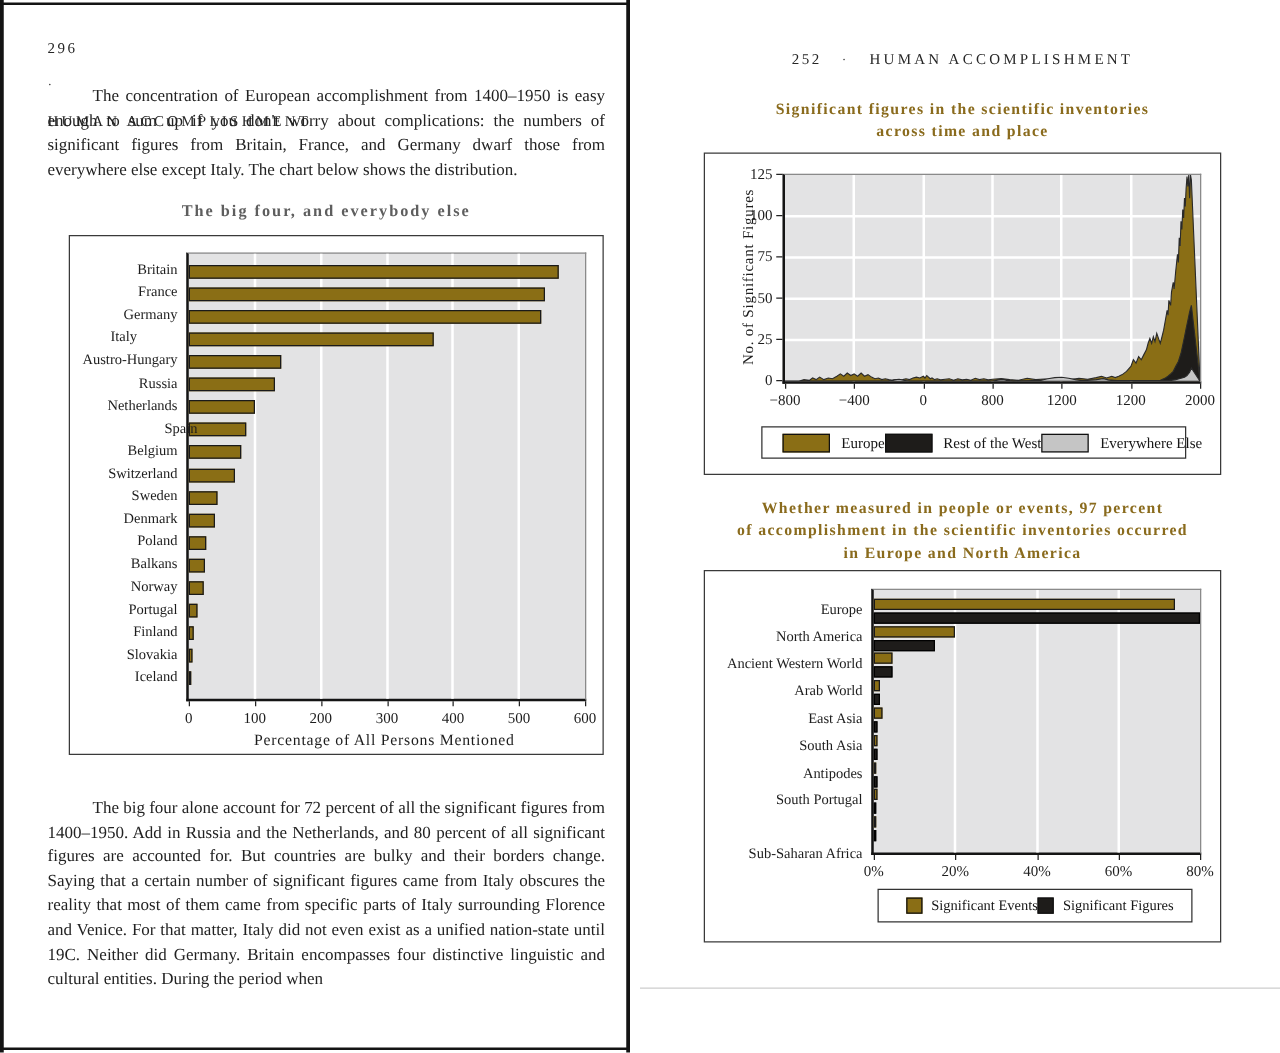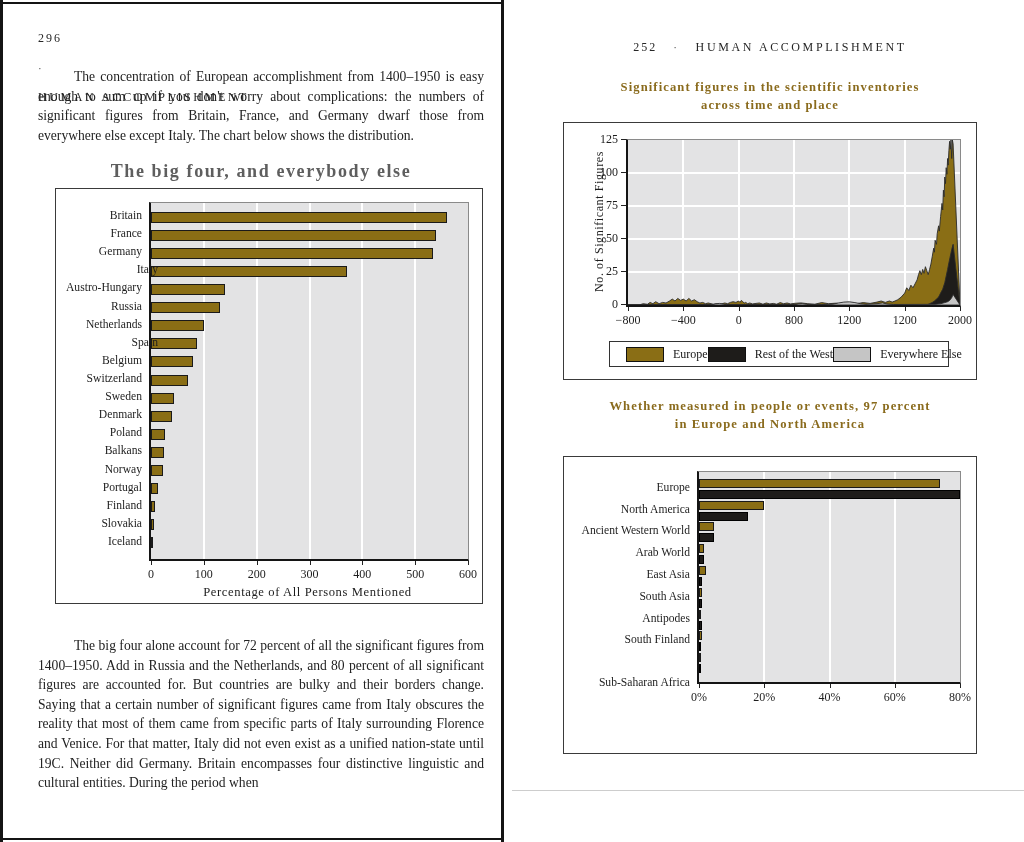--- a/index.html
+++ b/index.html
@@ -17,21 +17,21 @@
   }
   .running-head .pgnum{letter-spacing:2px;}
   .running-head .dot{font-size:11px;color:#444;}
   
   .bodypara{
     font-size:13.6px;line-height:19.6px;text-align:justify;
     text-indent:36px;color:#222;
   }
   
   .chart-title-gray{
-    text-align:center;font-weight:bold;font-size:18px;
+    text-align:center;font-weight:bold;font-size:13px;
     letter-spacing:1.6px;color:#5e5e5e;
   }
   .chart-title-gold{
     text-align:center;font-weight:bold;font-size:12.6px;
     letter-spacing:1.1px;color:#8a6b1d;line-height:18px;
   }
   
   .chart-box{
     position:absolute;background:#ffffff;border:1.5px solid #3a3a3a;
   }
@@ -106,21 +106,21 @@
     <div class="ticklabel" style="left: 339.167px; top: 378px; width: 40px;">500</div>
     <div class="tickmark" style="left: 412px; top: 372px; width: 1px; height: 4px;"></div>
     <div class="ticklabel" style="left: 392px; top: 378px; width: 40px;">600</div>
     <div class="bar" style="left: 95px; top: 22.5526px; width: 295.867px; height: 11px; background: rgb(138, 110, 21); border: 1px solid rgb(26, 26, 26);"></div>
     <div class="catlabel" style="left: 0px; top: 20.0526px; width: 86px;">Britain</div>
     <div class="bar" style="left: 95px; top: 40.6579px; width: 285.3px; height: 11px; background: rgb(138, 110, 21); border: 1px solid rgb(26, 26, 26);"></div>
     <div class="catlabel" style="left: 0px; top: 38.1579px; width: 86px;">France</div>
     <div class="bar" style="left: 95px; top: 58.7632px; width: 281.602px; height: 11px; background: rgb(138, 110, 21); border: 1px solid rgb(26, 26, 26);"></div>
     <div class="catlabel" style="left: 0px; top: 56.2632px; width: 86px;">Germany</div>
     <div class="bar" style="left: 95px; top: 76.8684px; width: 196.012px; height: 11px; background: rgb(138, 110, 21); border: 1px solid rgb(26, 26, 26);"></div>
-    <div class="catlabel" style="left: 16px; top: 74.3684px; width: 86px;">Italy</div>
+    <div class="catlabel" style="left: 0px; top: 74.3684px; width: 86px; text-align: center;">Italy</div>
     <div class="bar" style="left: 95px; top: 94.9737px; width: 74.495px; height: 11px; background: rgb(138, 110, 21); border: 1px solid rgb(26, 26, 26);"></div>
     <div class="catlabel" style="left: 0px; top: 92.4737px; width: 86px;">Austro-Hungary</div>
     <div class="bar" style="left: 95px; top: 113.079px; width: 68.6833px; height: 11px; background: rgb(138, 110, 21); border: 1px solid rgb(26, 26, 26);"></div>
     <div class="catlabel" style="left: 0px; top: 110.579px; width: 86px;">Russia</div>
     <div class="bar" style="left: 95px; top: 131.184px; width: 52.8333px; height: 11px; background: rgb(138, 110, 21); border: 1px solid rgb(26, 26, 26);"></div>
     <div class="catlabel" style="left: 0px; top: 128.684px; width: 86px;">Netherlands</div>
     <div class="bar" style="left: 95px; top: 149.289px; width: 46.4933px; height: 11px; background: rgb(138, 110, 21); border: 1px solid rgb(26, 26, 26);"></div>
     <div class="catlabel" style="left: 16px; top: 146.789px; width: 86px;">Spain</div>
     <div class="bar" style="left: 95px; top: 167.395px; width: 42.2667px; height: 11px; background: rgb(138, 110, 21); border: 1px solid rgb(26, 26, 26);"></div>
     <div class="catlabel" style="left: 0px; top: 164.895px; width: 86px;">Belgium</div>
@@ -215,20 +215,21 @@
       </div>
       <div class="legend-item">
         <div class="legend-swatch" style="width: 36px; height: 13px; background: rgb(197, 197, 197);"></div>
         <div class="legend-label">Everywhere Else</div>
       </div>
     </div>
   </div>
 
 <div class="abs chart-title-gold" style="left:550px;top:397px;width:440px;">
   <div>Whether measured in people or events, 97 percent</div>
+  <div>of accomplishment in the scientific inventories occurred</div>
   <div>in Europe and North America</div>
 </div>
 
 <div id="chart-compare" class="chart-box" style="left:563px;top:456px;width:412px;height:296px;">
     <div class="plot" style="left: 133px; top: 14px; width: 261px; height: 210px;">
       <div class="vgrid" style="left: 64.25px; height: 210px;"></div>
       <div class="vgrid" style="left: 129.5px; height: 210px;"></div>
       <div class="vgrid" style="left: 194.75px; height: 210px;"></div>
     </div>
     <div class="tickmark" style="left: 135px; top: 227px; width: 1px; height: 4px;"></div>
@@ -257,17 +258,27 @@
     <div class="bar" style="left: 135px; top: 120px; width: 2.93625px; height: 9px; background: rgb(30, 28, 26); border: 1px solid rgb(0, 0, 0);"></div>
     <div class="catlabel" style="left: 0px; top: 111px; width: 126px;">East Asia</div>
     <div class="bar" style="left: 135px; top: 130.778px; width: 3.2625px; height: 9px; background: rgb(138, 110, 21); border: 1px solid rgb(26, 26, 26);"></div>
     <div class="bar" style="left: 135px; top: 141.778px; width: 2.93625px; height: 9px; background: rgb(30, 28, 26); border: 1px solid rgb(0, 0, 0);"></div>
     <div class="catlabel" style="left: 0px; top: 132.778px; width: 126px;">South Asia</div>
     <div class="bar" style="left: 135px; top: 152.556px; width: 2px; height: 9px; background: rgb(138, 110, 21); border: 1px solid rgb(26, 26, 26);"></div>
     <div class="bar" style="left: 135px; top: 163.556px; width: 3.2625px; height: 9px; background: rgb(30, 28, 26); border: 1px solid rgb(0, 0, 0);"></div>
     <div class="catlabel" style="left: 0px; top: 154.556px; width: 126px;">Antipodes</div>
     <div class="bar" style="left: 135px; top: 174.333px; width: 2.93625px; height: 9px; background: rgb(138, 110, 21); border: 1px solid rgb(26, 26, 26);"></div>
     <div class="bar" style="left: 135px; top: 185.333px; width: 2px; height: 9px; background: rgb(30, 28, 26); border: 1px solid rgb(0, 0, 0);"></div>
-    <div class="catlabel" style="left: 0px; top: 176.333px; width: 126px;">South Finland</div>
+    <div class="catlabel" style="left: 0px; top: 176.333px; width: 126px;">South Portugal</div>
     <div class="bar" style="left: 135px; top: 196.111px; width: 2px; height: 9px; background: rgb(138, 110, 21); border: 1px solid rgb(26, 26, 26);"></div>
     <div class="bar" style="left: 135px; top: 207.111px; width: 2px; height: 9px; background: rgb(30, 28, 26); border: 1px solid rgb(0, 0, 0);"></div>
     <div class="catlabel" style="left: 0px; top: 198.111px; width: 126px; margin-top: 21px;">Sub-Saharan Africa</div>
+    <div class="legend-box" style="left: 138px; top: 254px; width: 252px; height: 27px; justify-content: space-between; padding: 0px 22px; box-sizing: border-box;">
+      <div class="legend-item" style="gap: 7px;">
+        <div class="legend-swatch" style="width: 11px; height: 11px; background: rgb(138, 110, 21);"></div>
+        <div class="legend-label" style="font-size: 11.6px;">Significant Events</div>
+      </div>
+      <div class="legend-item" style="gap: 7px;">
+        <div class="legend-swatch" style="width: 11px; height: 11px; background: rgb(30, 28, 26);"></div>
+        <div class="legend-label" style="font-size: 11.6px;">Significant Figures</div>
+      </div>
+    </div>
   </div>
 
 </body></html>

